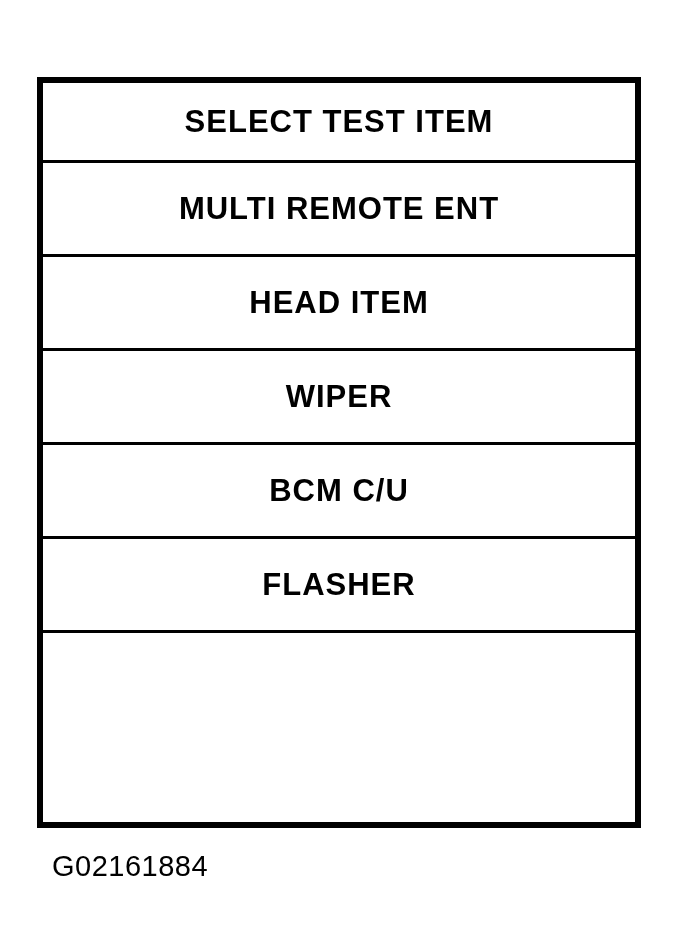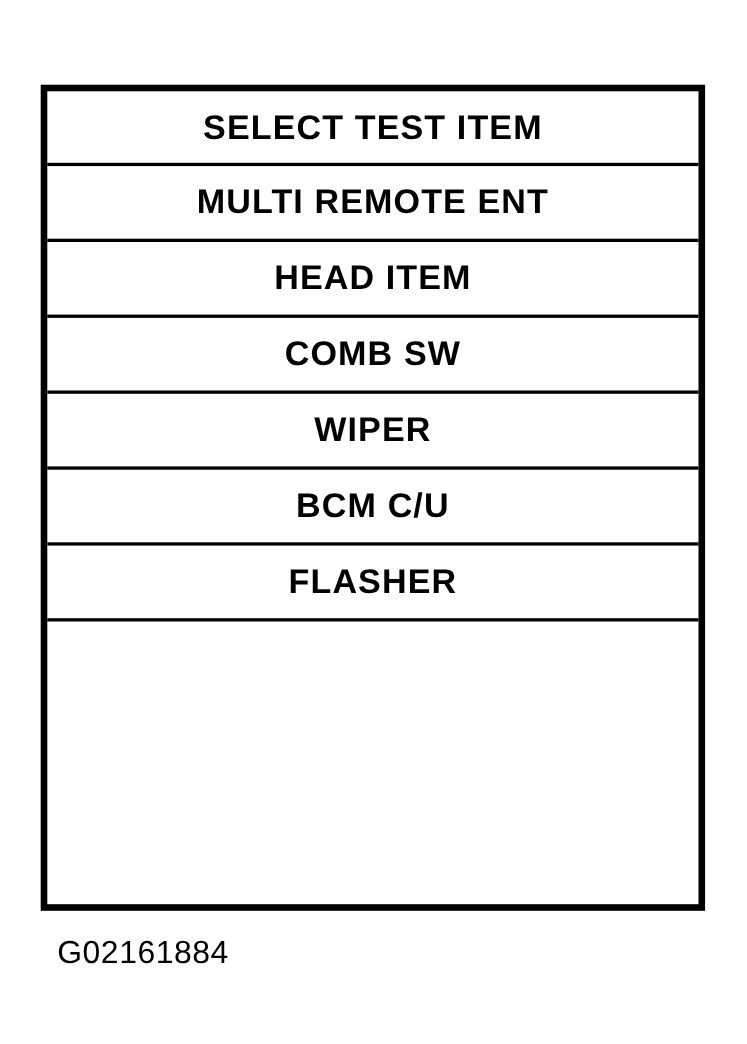--- a/index.html
+++ b/index.html
@@ -28,22 +28,22 @@
     display: flex;
     flex-direction: column;
   }
   .row {
     box-sizing: border-box;
     border-bottom: 3px solid #000000;
     display: flex;
     align-items: center;
     justify-content: center;
   }
-  .row-header { height: 68px; }
-  .row-item   { height: 69px; }
+  .row-header { height: 80px; }
+  .row-item   { height: 94px; }
   .row-empty  { flex: 1; border-bottom: none; }
   .label {
     font-weight: bold;
     font-size: 31px;
     letter-spacing: 1px;
     white-space: nowrap;
     color: #000000;
   }
   .caption {
     position: absolute;
@@ -67,23 +67,20 @@
     </div>
 
     <div class="row row-item">
       <span class="label">MULTI REMOTE ENT</span>
     </div>
 
     <div class="row row-item">
       <span class="label">HEAD ITEM</span>
     </div>
 
-    <div class="row row-item">
-      <span class="label">COMB SW</span>
-    </div>
 
     <div class="row row-item">
       <span class="label">WIPER</span>
     </div>
 
     <div class="row row-item">
       <span class="label">BCM C/U</span>
     </div>
 
     <div class="row row-item">

